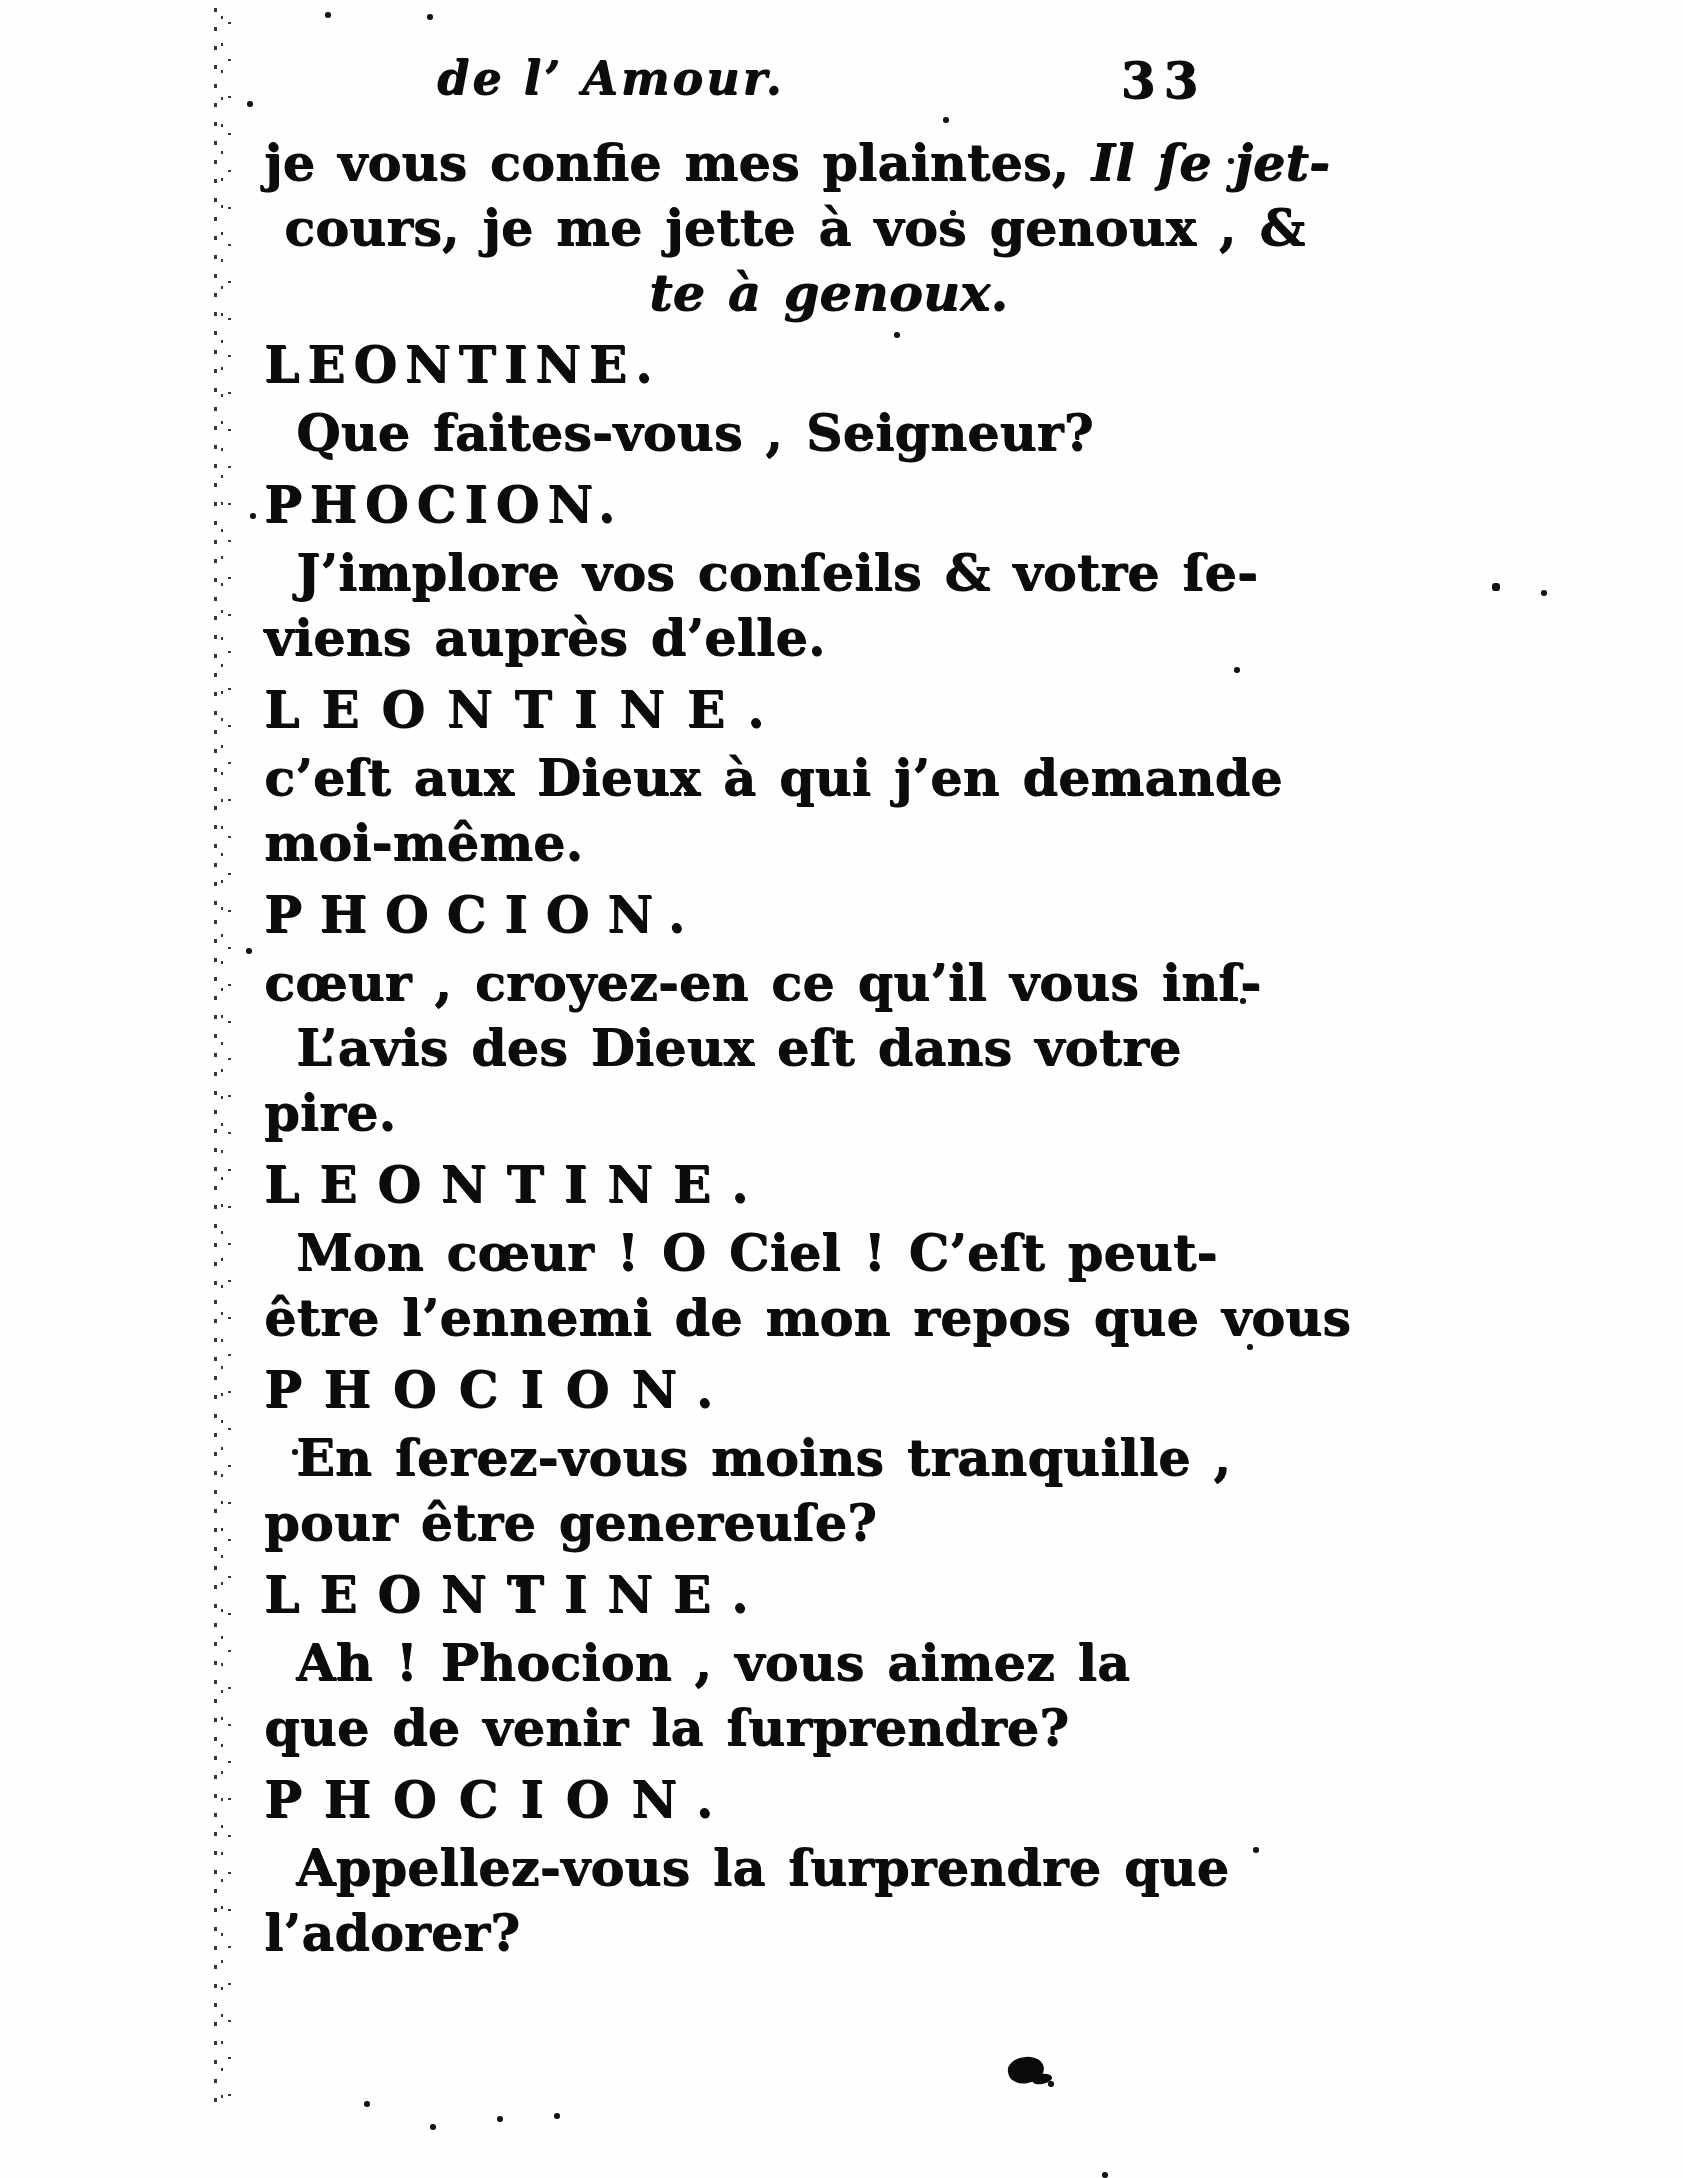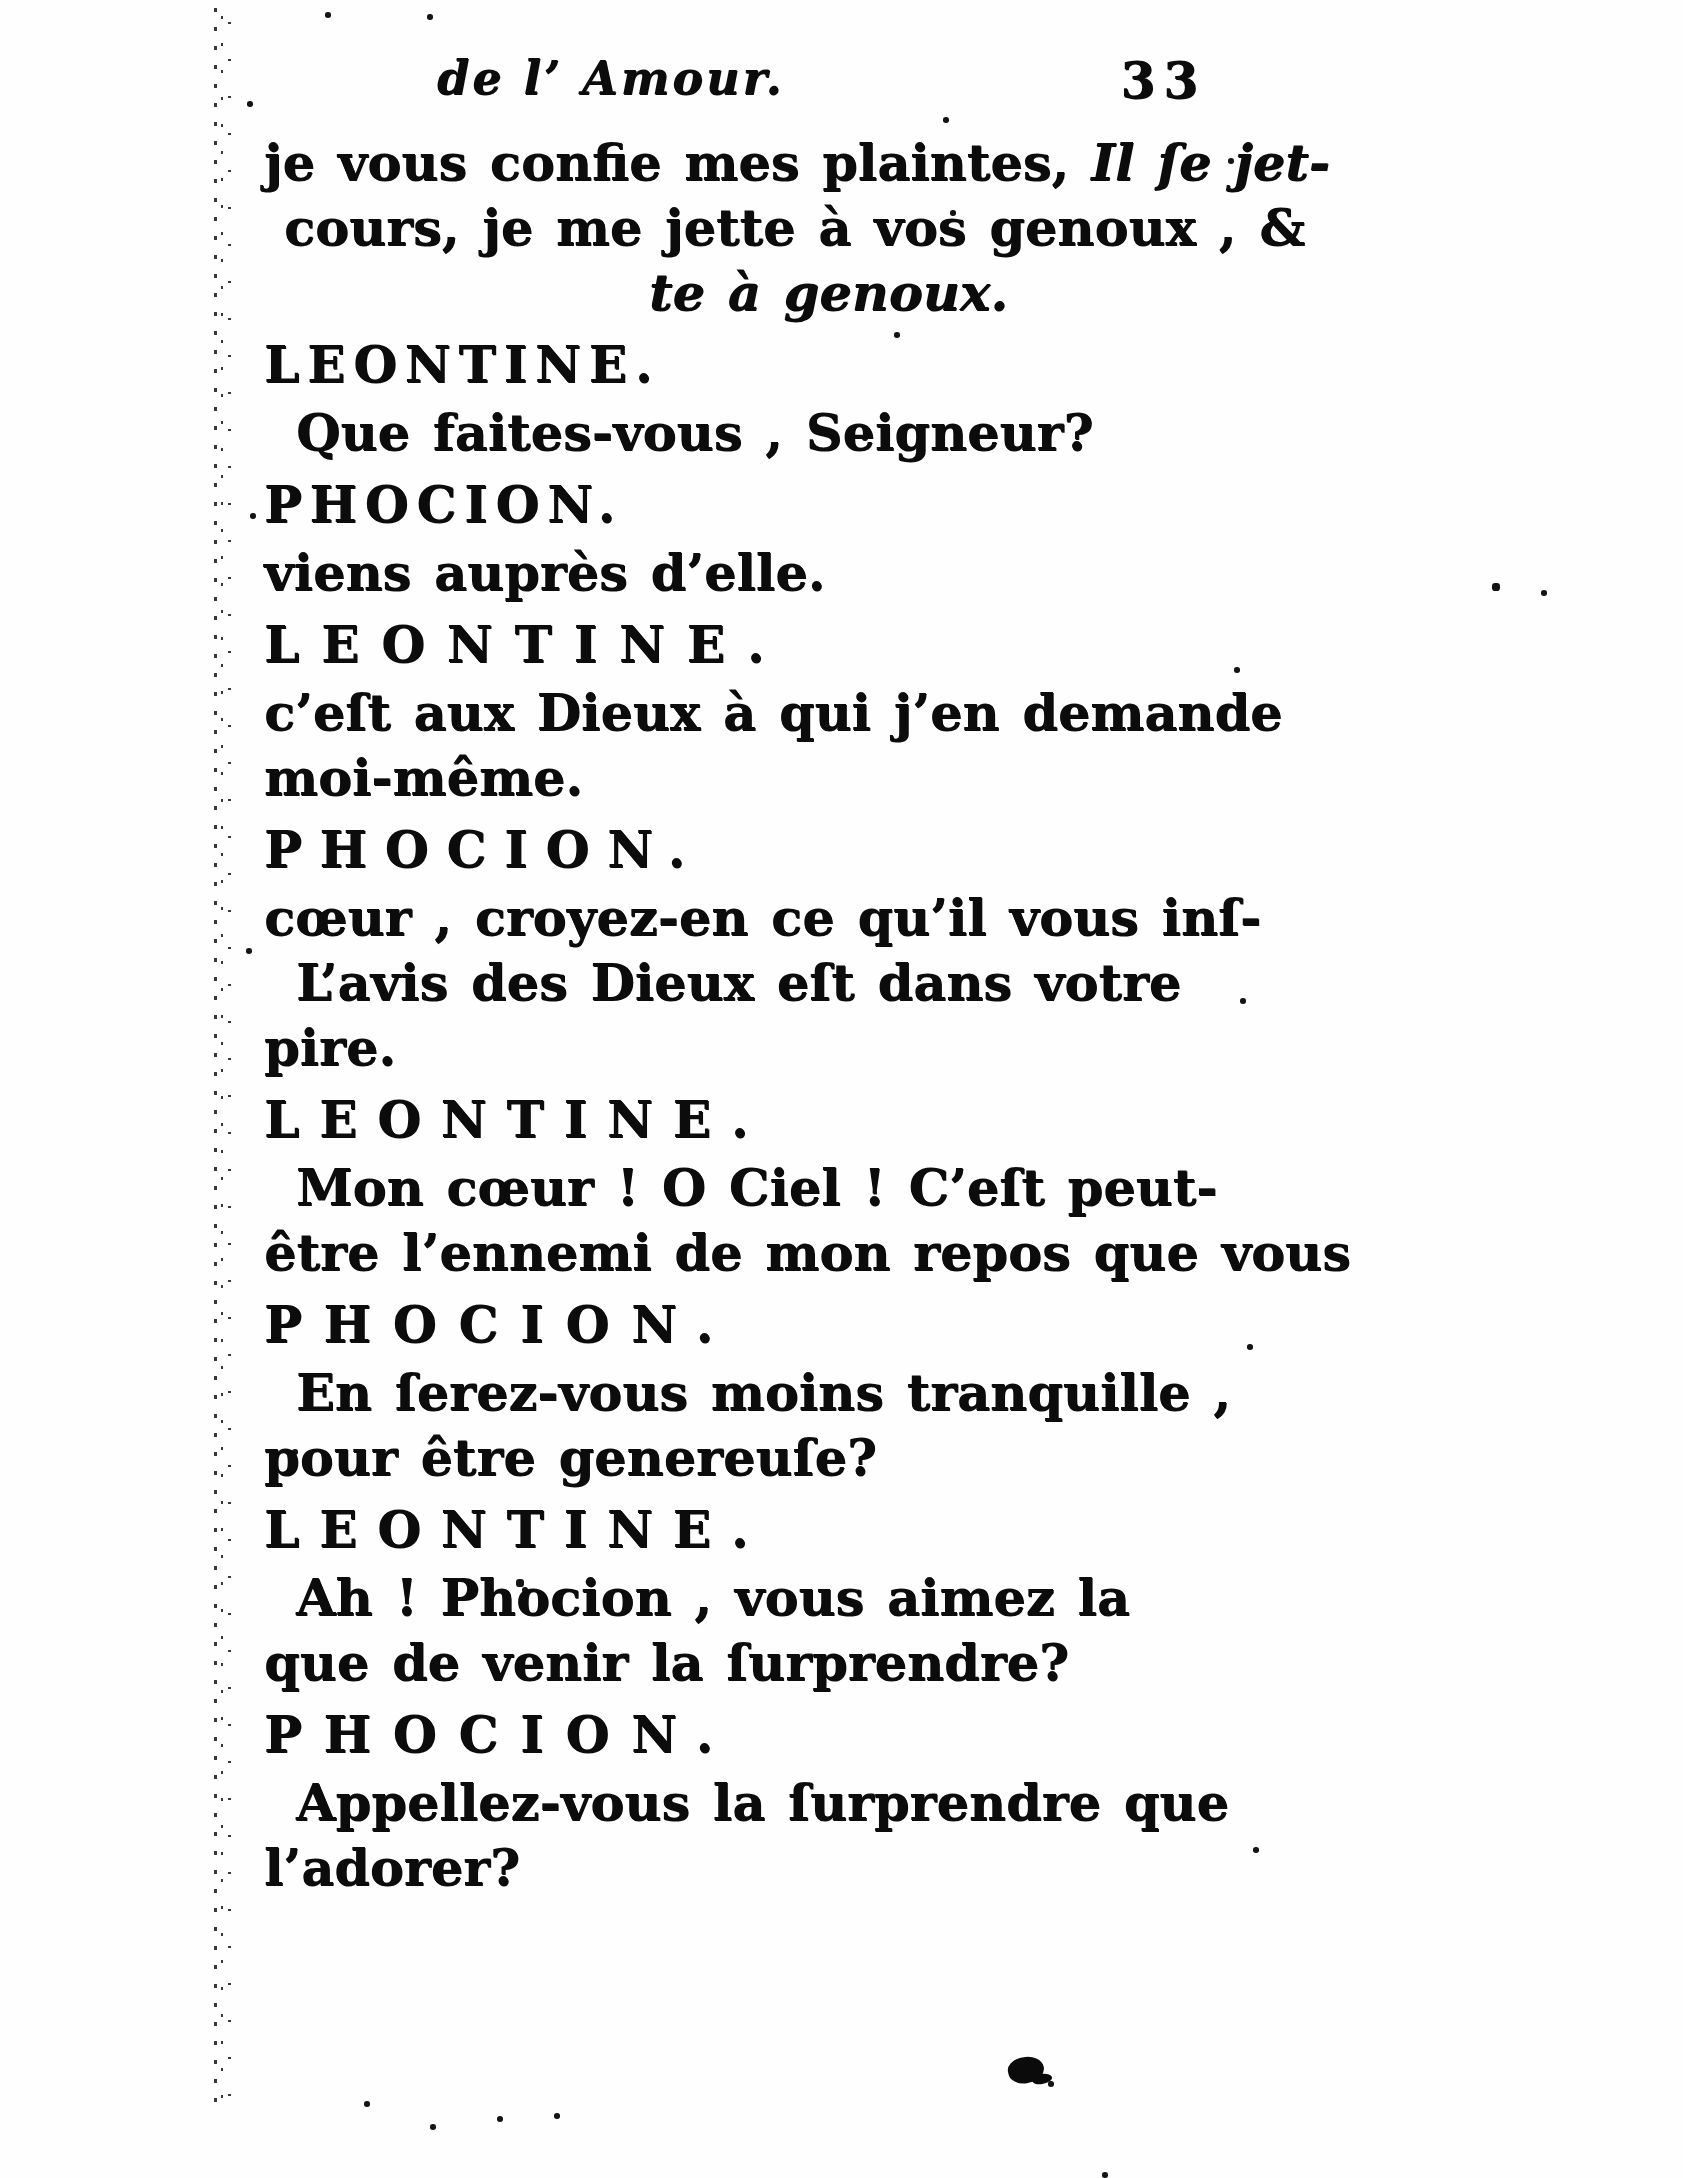--- a/index.html
+++ b/index.html
@@ -79,20 +79,21 @@
     <p class="line indent-sm">cours, je me jette à vos genoux , &amp;</p>
     <p class="line italic stage-right">te à genoux.</p>
 
     <section>
       <h2 class="speaker ls-8">LEONTINE.</h2>
       <p class="line indent">Que faites-vous , Seigneur?</p>
     </section>
 
     <section>
       <h2 class="speaker ls-8">PHOCION.</h2>
+      <p class="line indent">J’implore vos conſeils &amp; votre ſe-</p>
       <p class="line">viens auprès d’elle.</p>
     </section>
 
     <section>
       <h2 class="speaker ls-22">LEONTINE.</h2>
       <p class="line">c’eſt aux Dieux à qui j’en demande</p>
       <p class="line">moi-même.</p>
     </section>
 
     <section>

